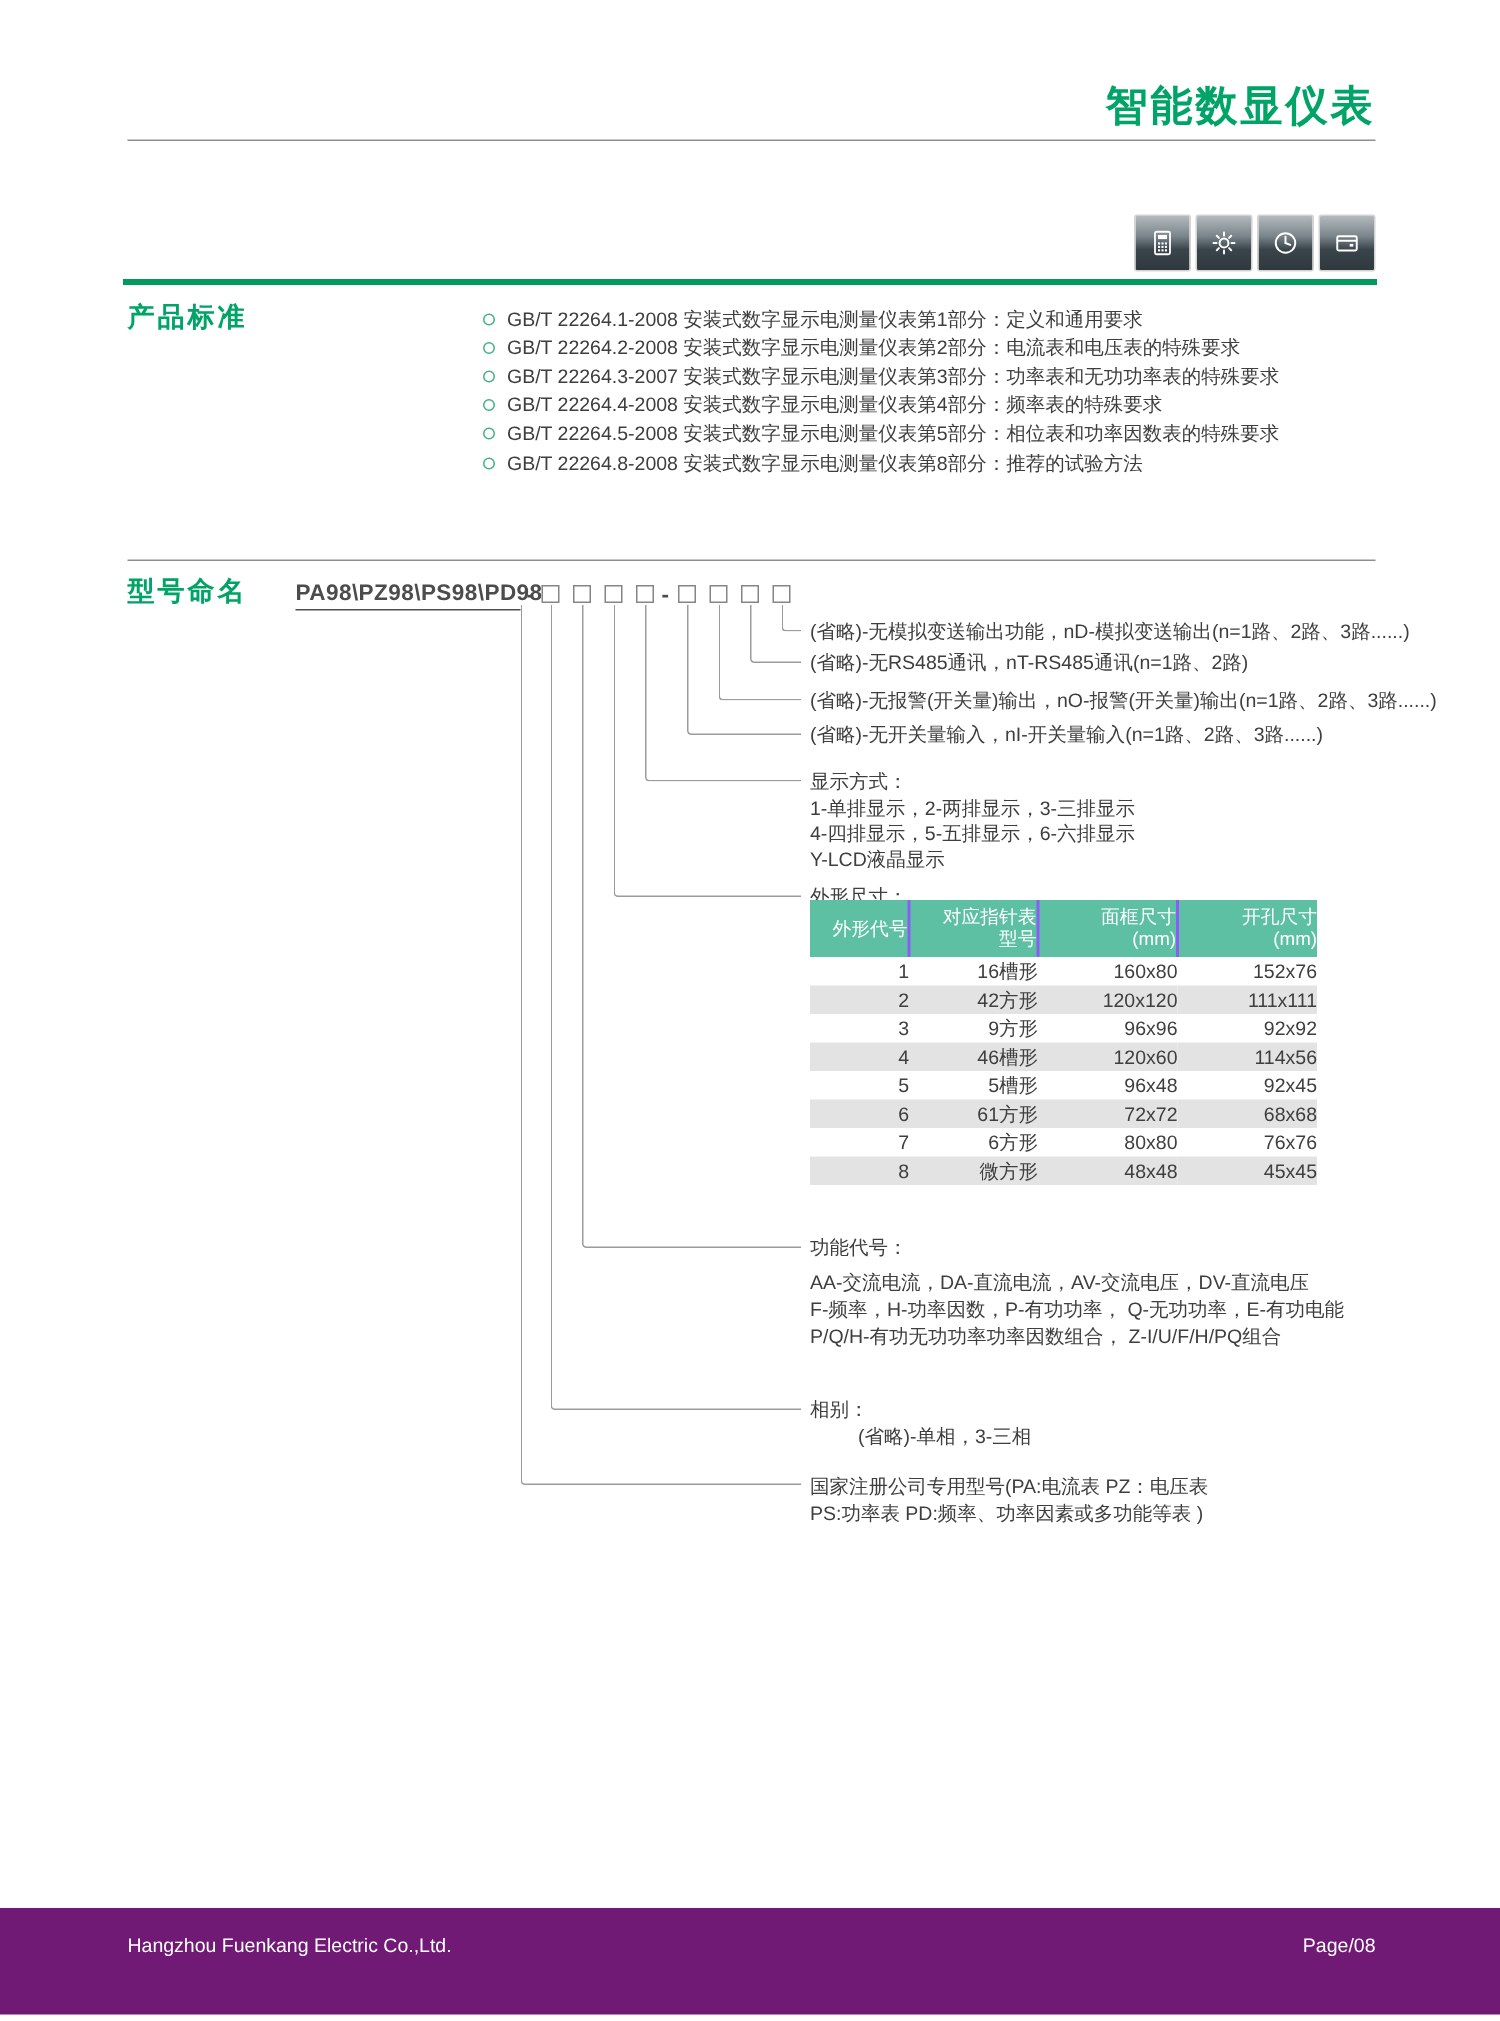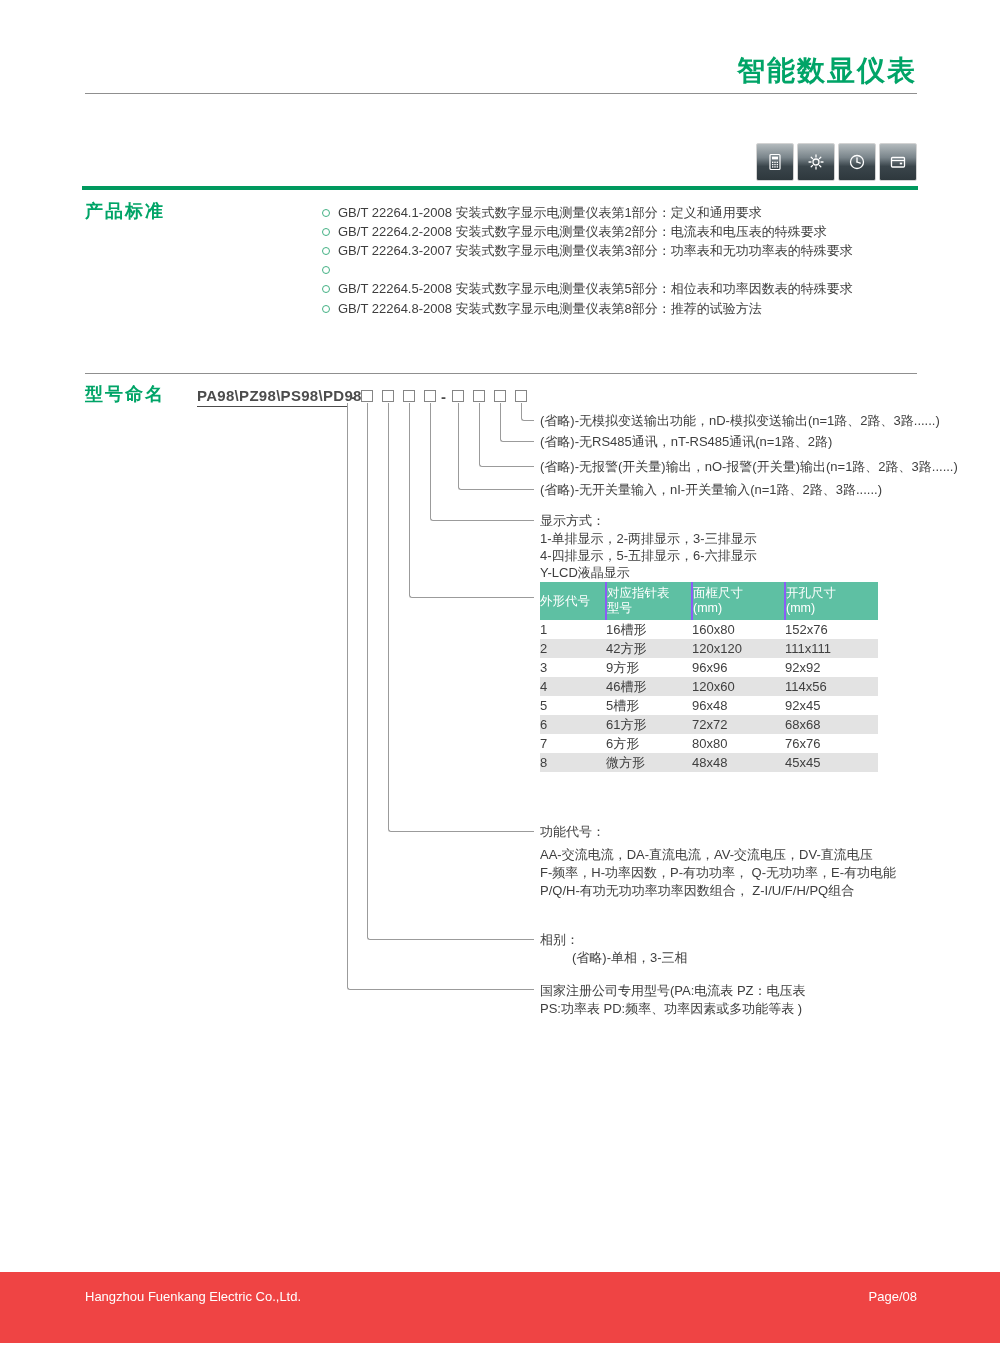--- a/index.html
+++ b/index.html
@@ -43,34 +43,34 @@
   .dash { position:absolute; top:388px; font-size:15px; font-weight:bold; color:#4c4c4c; }
   .mbox { position:absolute; top:390px; width:12px; height:12px; border:1px solid #858585; background:#fff; box-sizing:border-box; }
   .conn {
     position:absolute; border-left:1px solid #9b9b9b; border-bottom:1px solid #9b9b9b;
     border-bottom-left-radius:3px; box-sizing:border-box;
   }
   .blabel { position:absolute; left:540px; font-size:13px; line-height:16px; color:#3e3e3e; white-space:nowrap; }
   .blines { position:absolute; left:540px; font-size:13px; color:#3e3e3e; white-space:nowrap; }
 
   .dim-table {
-    position:absolute; left:540px; top:582px; width:338px;
-    border-collapse:collapse; table-layout:fixed; text-align:left;
+    position:absolute; left:540px; top:600px; width:338px;
+    border-collapse:collapse; table-layout:fixed; text-align:right;
     font-size:13px; color:#3f3f3f;
   }
   .dim-table th {
     background:#5ec0a3; color:#ffffff; font-weight:normal; font-size:12.5px;
     height:38px; line-height:15px; vertical-align:middle; white-space:pre-line; padding:0;
   }
   .dim-table th + th { border-left:2px solid #8b5cf6; }
   .dim-table td { height:19px; padding:0; font-size:13px; }
   .dim-table tbody tr:nth-child(even) { background:#e3e3e3; }
 
   .footer {
-    position:absolute; left:0; top:1272px; width:1000px; height:71px; background:#ef4444; color:#ffffff;
+    position:absolute; left:0; top:1272px; width:1000px; height:71px; background:#701a75; color:#ffffff;
   }
   .footer-company { position:absolute; left:85px; top:17px; font-size:13px; }
   .footer-page { position:absolute; right:83px; top:17px; font-size:13px; }
 </style>
 </head>
 <body>
 
 <div class="page">
 
   <h1 class="page-title">智能数显仪表</h1>
@@ -134,20 +134,21 @@
     <li>
         <span class="bullet"></span>
         <span>GB/T 22264.2-2008  安装式数字显示电测量仪表第2部分：电流表和电压表的特殊要求</span>
       </li>
     <li>
         <span class="bullet"></span>
         <span>GB/T 22264.3-2007  安装式数字显示电测量仪表第3部分：功率表和无功功率表的特殊要求</span>
       </li>
     <li>
         <span class="bullet"></span>
+        <span>GB/T 22264.4-2008  安装式数字显示电测量仪表第4部分：频率表的特殊要求</span>
       </li>
     <li>
         <span class="bullet"></span>
         <span>GB/T 22264.5-2008  安装式数字显示电测量仪表第5部分：相位表和功率因数表的特殊要求</span>
       </li>
     <li>
         <span class="bullet"></span>
         <span>GB/T 22264.8-2008 安装式数字显示电测量仪表第8部分：推荐的试验方法</span>
       </li>
   </ul>

